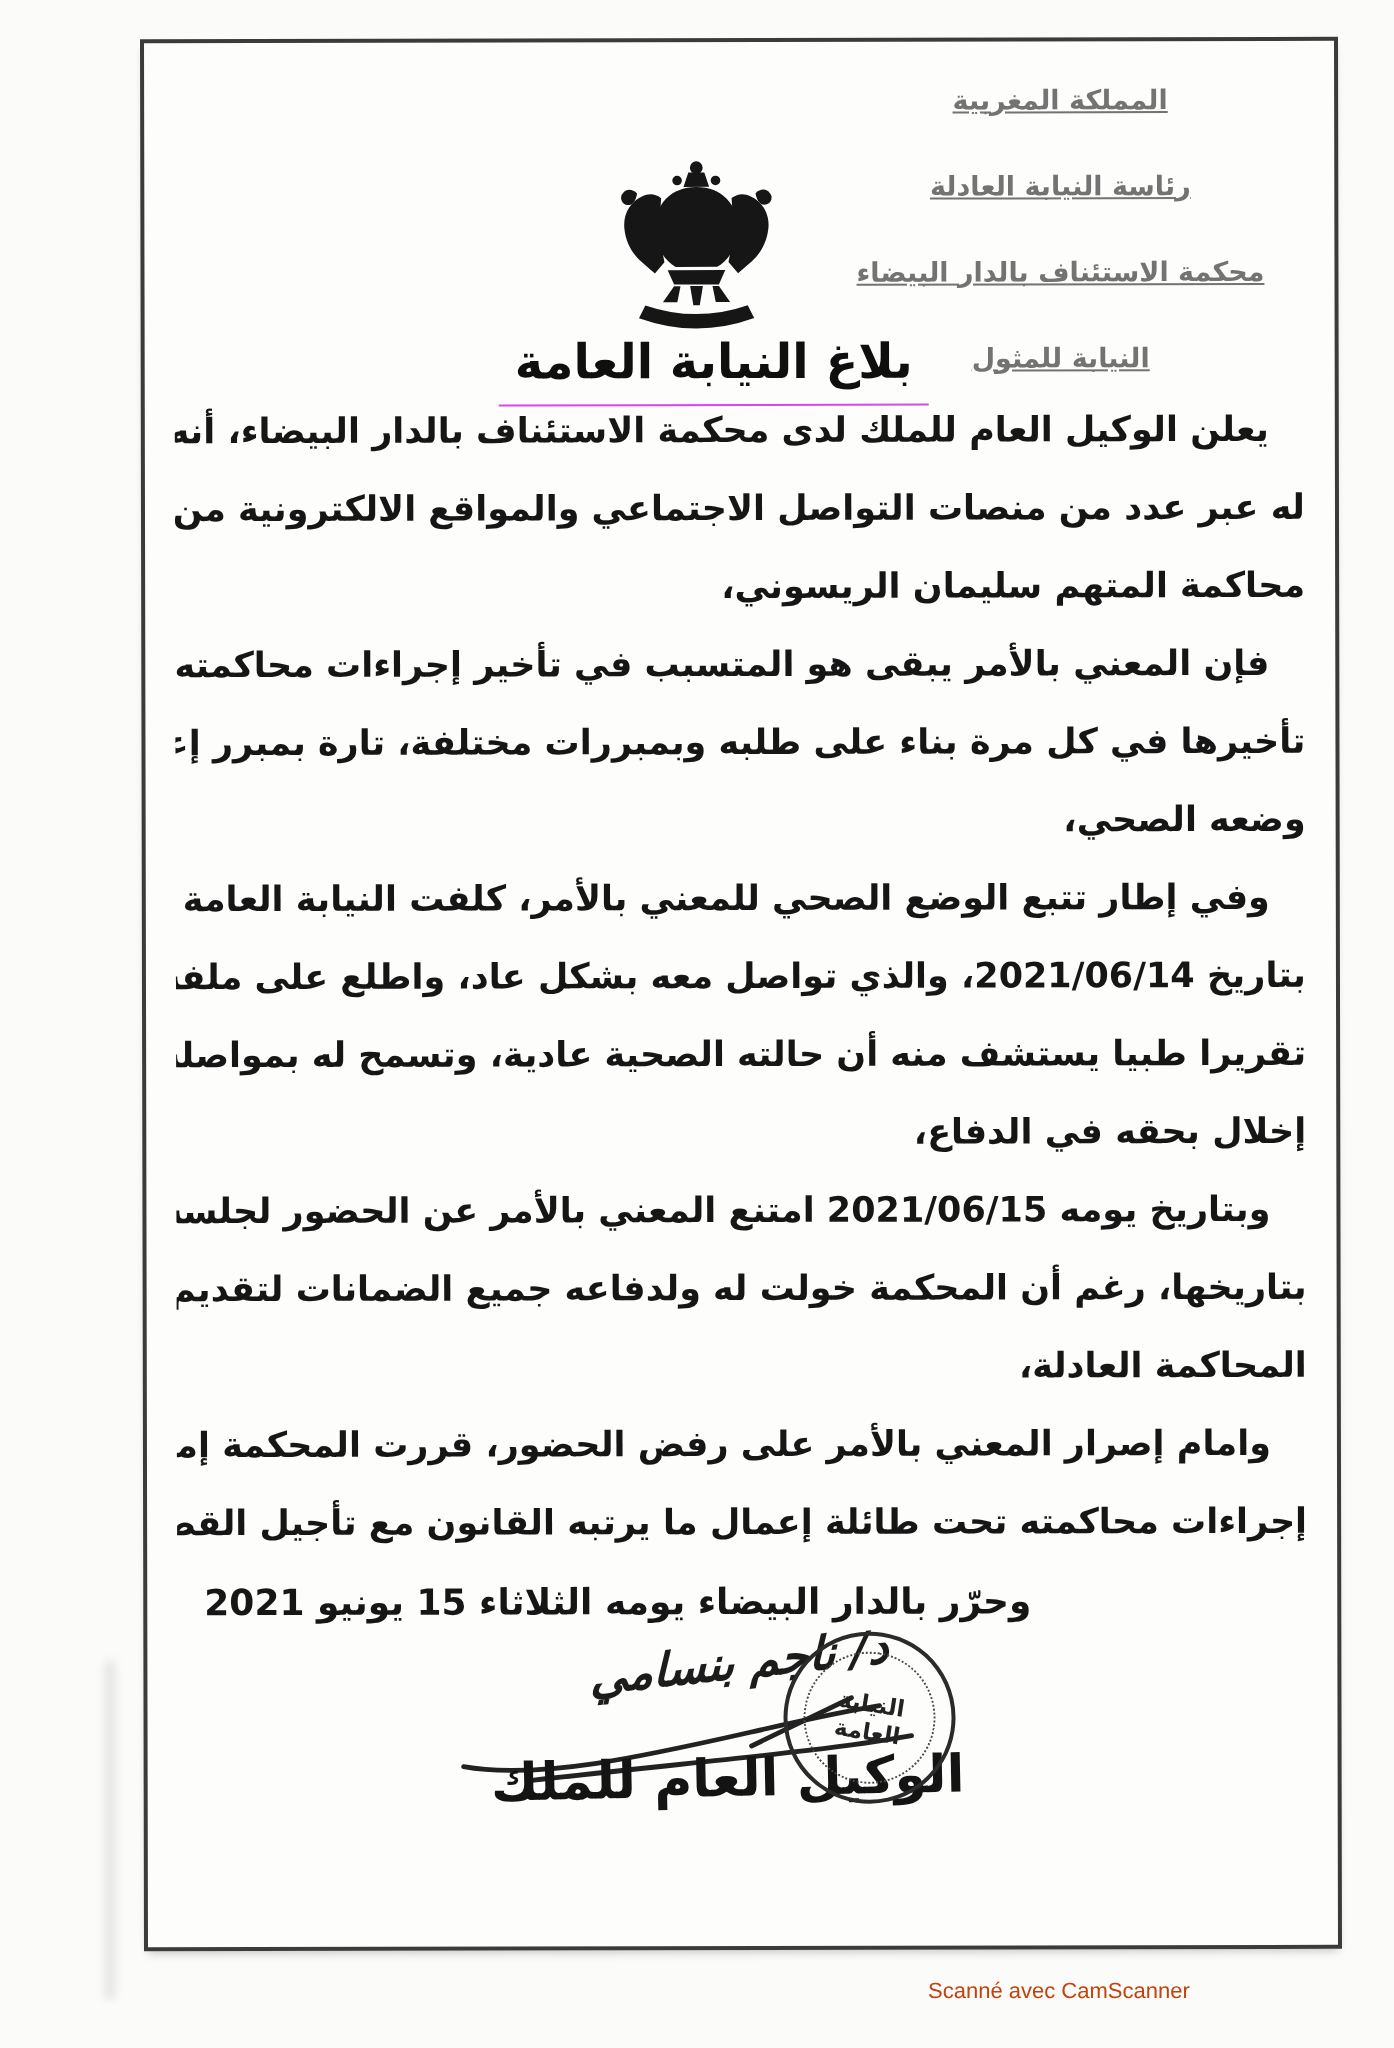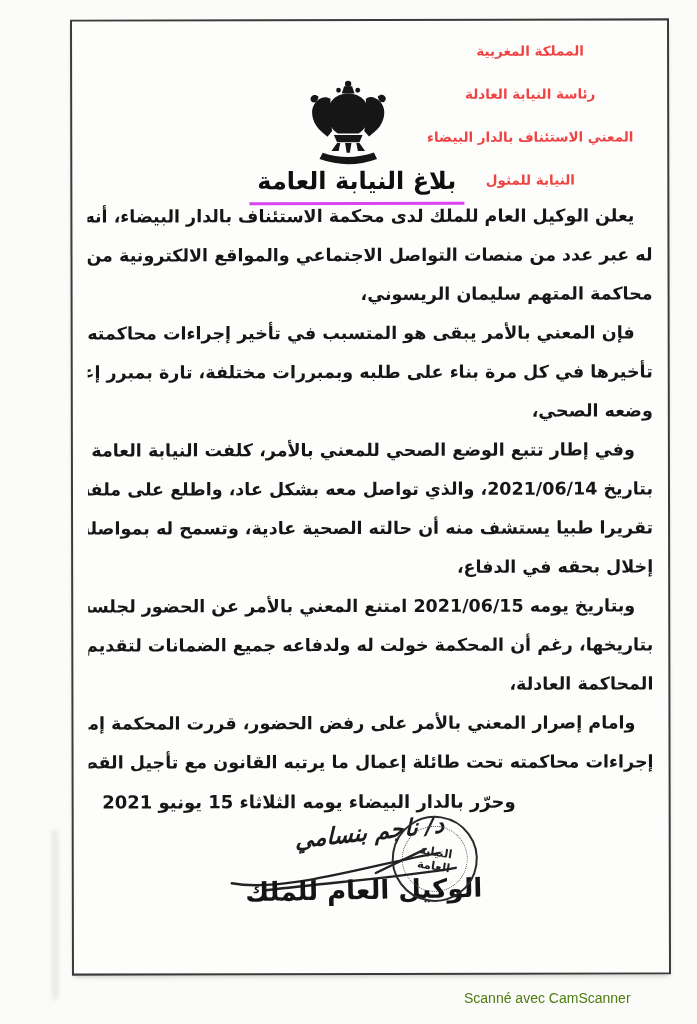--- a/index.html
+++ b/index.html
@@ -12,31 +12,32 @@
   .frame{
     position:absolute;left:71px;top:19px;width:595px;height:952px;
     border:2px solid #3b3b3b;background:#fdfdfc;
     transform:rotate(-0.12deg);
     box-shadow:0 3px 5px -2px rgba(0,0,0,0.22);
   }
   
   .letterhead{position:absolute;top:8px;right:12px;width:250px;}
   .lh-line{
     height:43px;display:flex;align-items:center;justify-content:center;
-    font-size:13.5px;font-weight:700;color:#ef4444;white-space:nowrap;
+    font-size:13.5px;font-weight:700;color:#737373;white-space:nowrap;
     letter-spacing:.3px;
+    text-decoration:underline;
   }
   
   .emblem{position:absolute;left:228px;top:58px;}
   
   .title-wrap{position:absolute;top:146px;left:0;right:0;display:flex;justify-content:center;}
   .title{
     transform:translateX(-13px);
     font-size:24px;font-weight:800;color:#0f0f0f;
-    padding:0 8px 7px 8px;border-bottom:3px solid #d946ef;white-space:nowrap;
+    padding:0 8px 7px 8px;border-bottom:1px solid #d946ef;white-space:nowrap;
   }
   
   .docbody{position:absolute;top:176px;left:15px;right:15px;direction:rtl;}
   .bl{
     height:39px;line-height:39px;font-size:17.5px;font-weight:700;color:#161616;
     text-align:justify;text-align-last:justify;white-space:nowrap;overflow:hidden;
   }
   .bl.first{padding-right:18px;}
   .bl.end{text-align-last:right;}
   .bl.closing{text-align-last:right;padding-right:138px;font-size:18px;}
@@ -67,34 +68,34 @@
     align-items:center;justify-content:center;direction:rtl;
     font-size:11.5px;font-weight:800;color:#222;line-height:14px;
   }
   
   .streak{
     position:absolute;left:52px;top:830px;width:6px;height:170px;
     background:rgba(60,60,60,0.10);filter:blur(2px);border-radius:3px;
   }
   .watermark{
     position:absolute;left:464px;top:990px;
-    font-family:"Liberation Sans",sans-serif;font-size:14px;color:#4d7c0f;
+    font-family:"Liberation Sans",sans-serif;font-size:11px;color:#c2410c;
   }
 </style>
 </head>
 <body>
 
 <div class="page">
 
   <div class="frame">
 
     <div class="letterhead">
       <div class="lh-line">المملكة المغربية</div>
       <div class="lh-line">رئاسة النيابة العادلة</div>
-      <div class="lh-line">المعني الاستئناف بالدار البيضاء</div>
+      <div class="lh-line">محكمة الاستئناف بالدار البيضاء</div>
       <div class="lh-line">النيابة للمثول</div>
     </div>
 
     <svg class="emblem" width="96" height="104" viewBox="0 0 120 130" aria-hidden="true">
       <g fill="#161616">
 
         <circle cx="60" cy="6" r="4"></circle>
         <path d="M55 9 l10 0 3 9 -16 0 z"></path>
         <circle cx="48" cy="14" r="3"></circle>
         <circle cx="72" cy="14" r="3"></circle>

